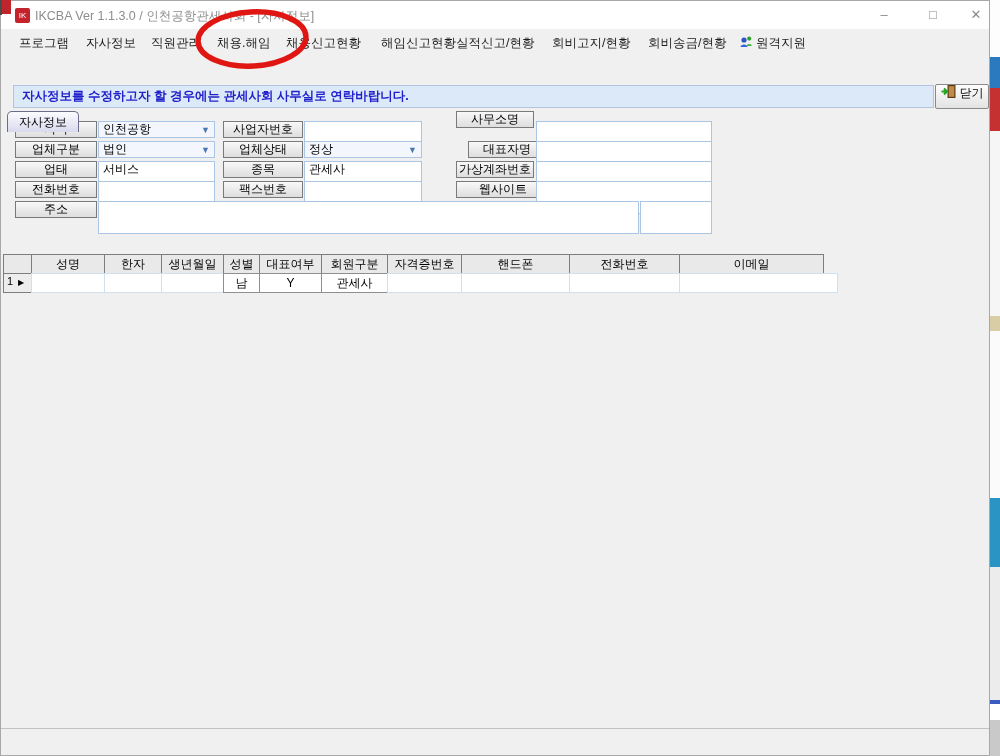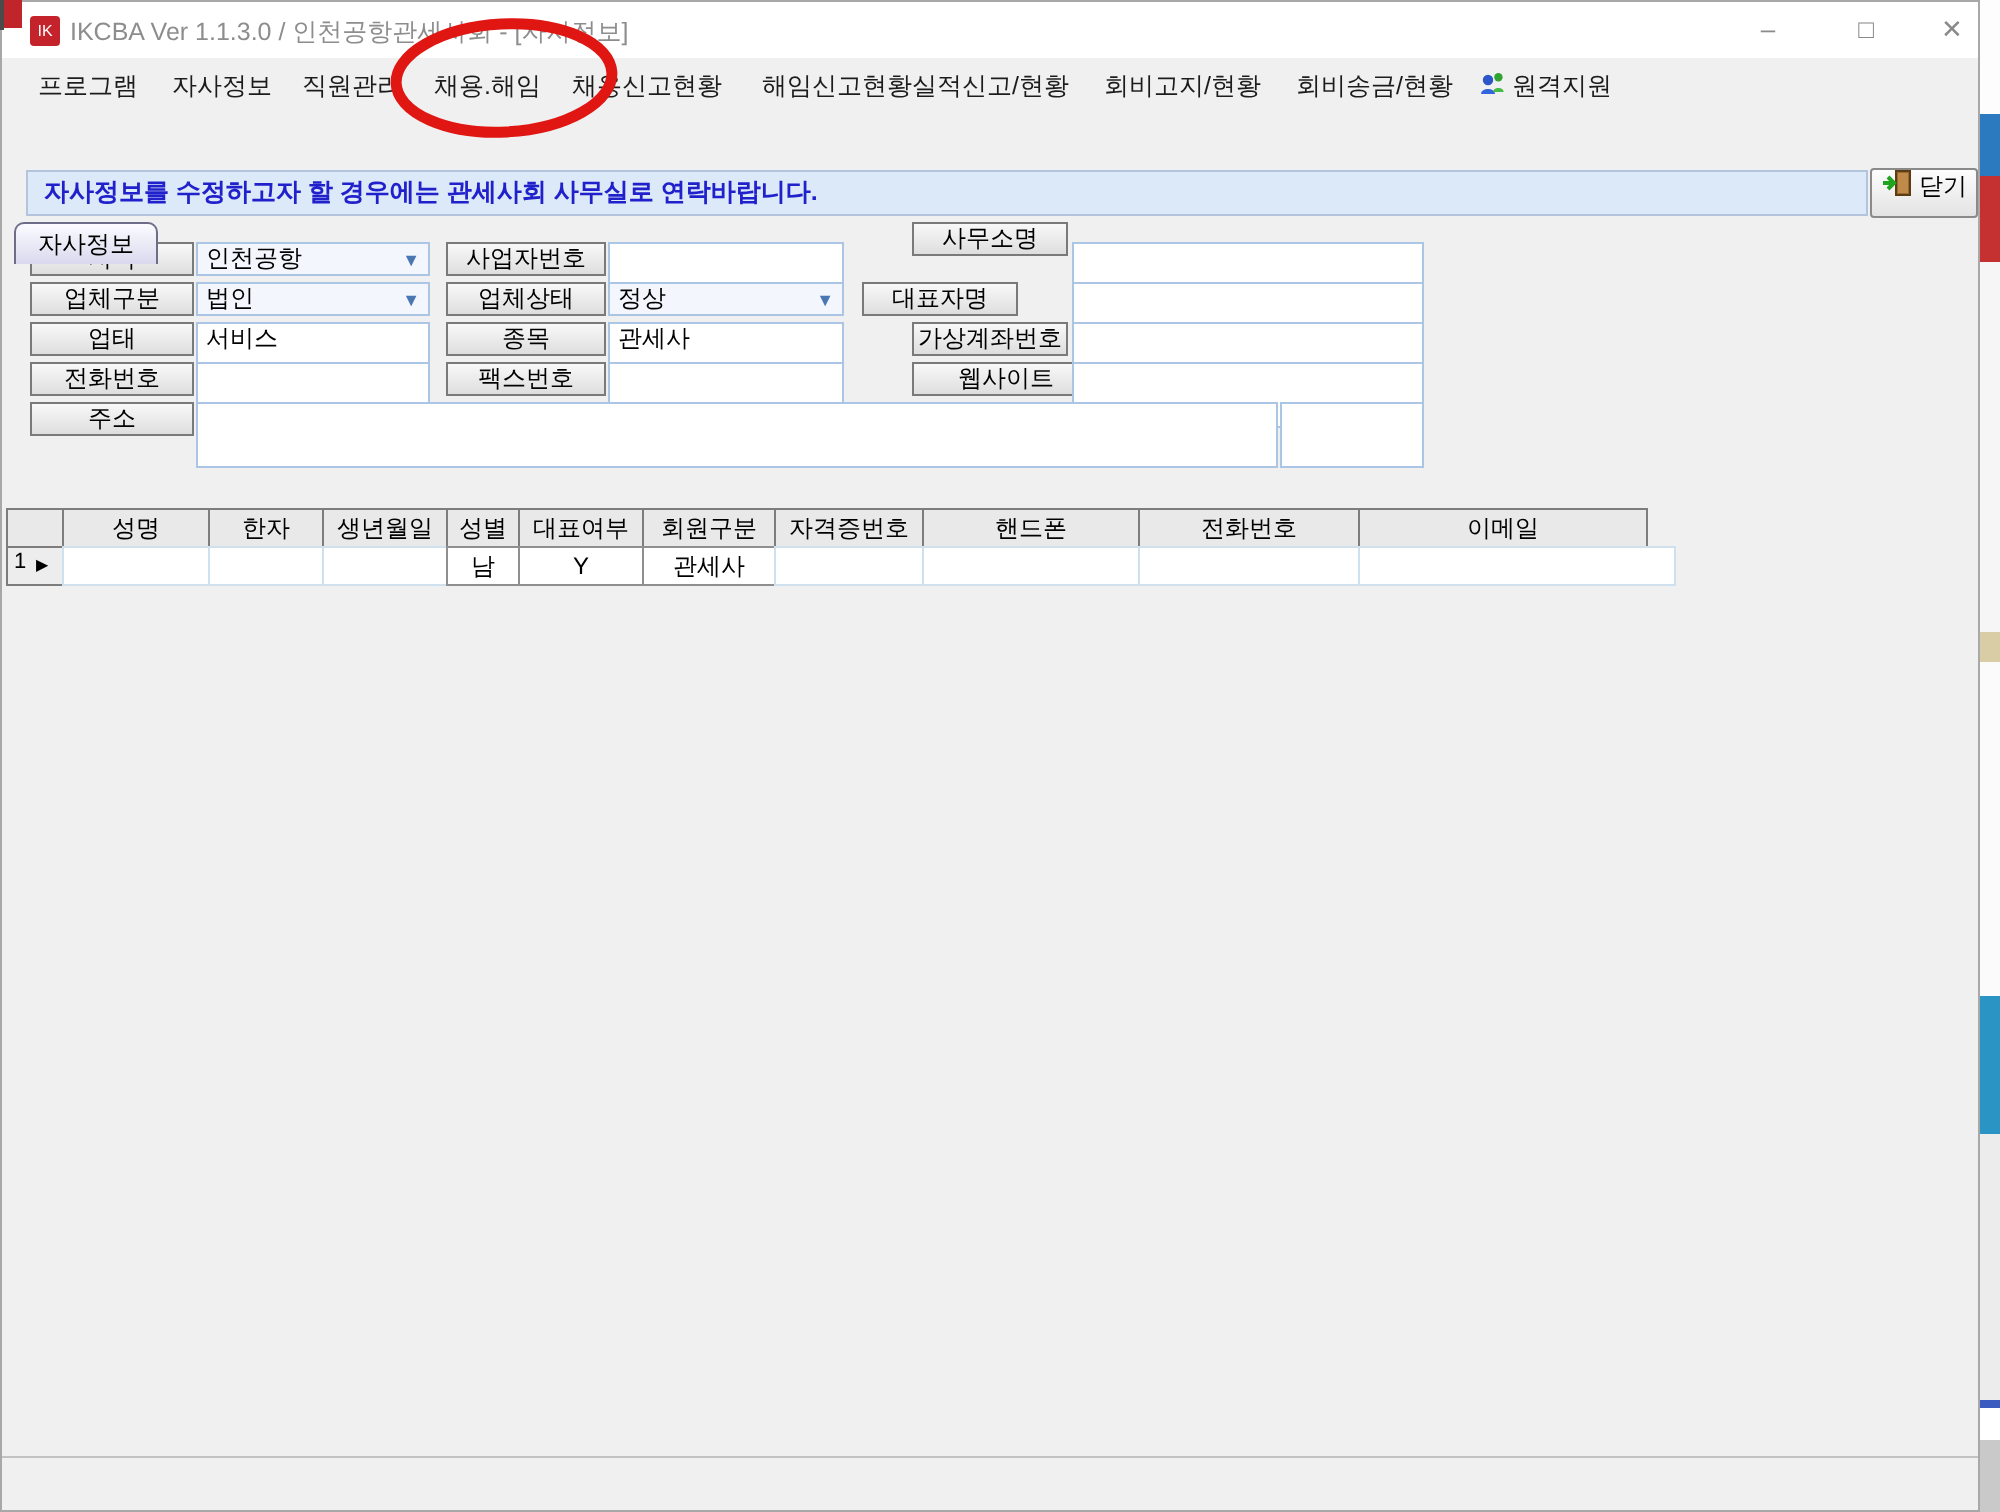--- a/index.html
+++ b/index.html
@@ -167,21 +167,21 @@
       <div class="flabel" style="left:14px;top:60px;width:82px">업체구분</div>
       <div class="fdrop" style="left:97px;top:60px;width:117px">
         <span>법인</span>
         <span class="arr">▼</span>
       </div>
       <div class="flabel" style="left:222px;top:60px;width:80px">업체상태</div>
       <div class="fdrop" style="left:303px;top:60px;width:118px">
         <span>정상</span>
         <span class="arr">▼</span>
       </div>
-      <div class="flabel" style="left:430px;top:60px;width:78px">대표자명</div>
+      <div class="flabel" style="left:467px;top:60px;width:78px">대표자명</div>
       <div class="finput" style="left:535px;top:60px;width:176px"></div>
 
       <div class="flabel" style="left:14px;top:80px;width:82px">업태</div>
       <div class="finput" style="left:97px;top:80px;width:117px">서비스</div>
       <div class="flabel" style="left:222px;top:80px;width:80px">종목</div>
       <div class="finput" style="left:303px;top:80px;width:118px">관세사</div>
       <div class="flabel" style="left:455px;top:80px;width:78px">가상계좌번호</div>
       <div class="finput" style="left:535px;top:80px;width:176px"></div>
 
       <div class="flabel" style="left:14px;top:100px;width:82px">전화번호</div>

